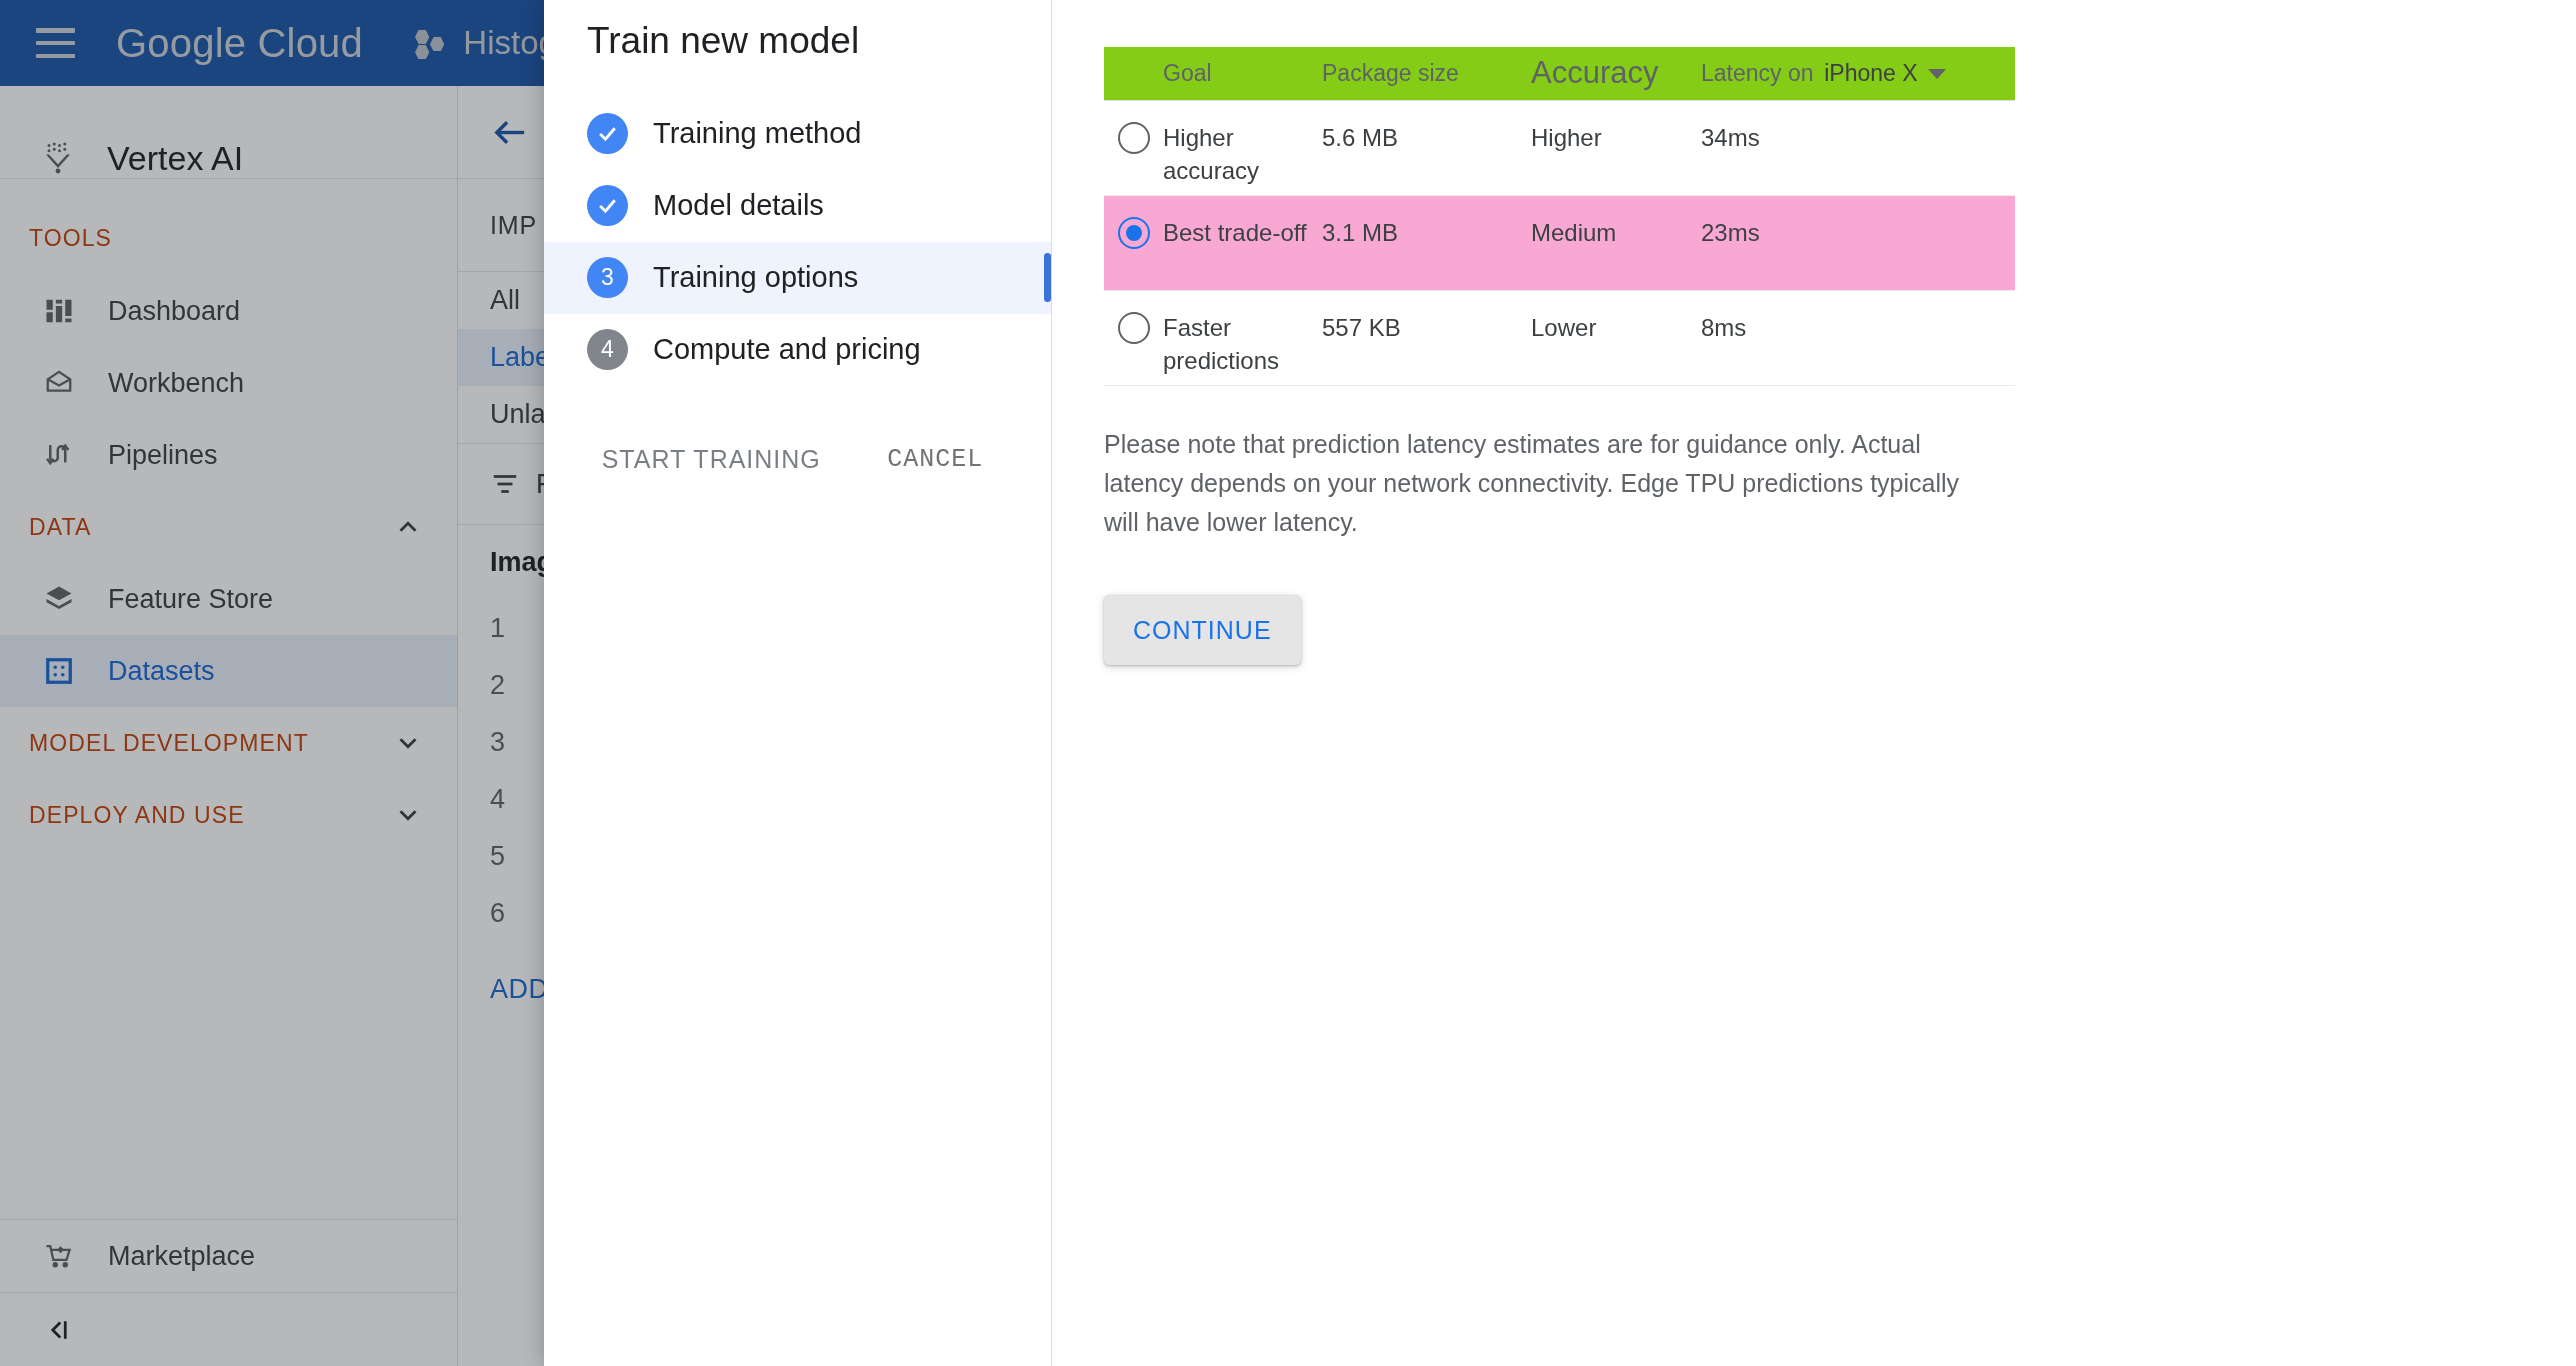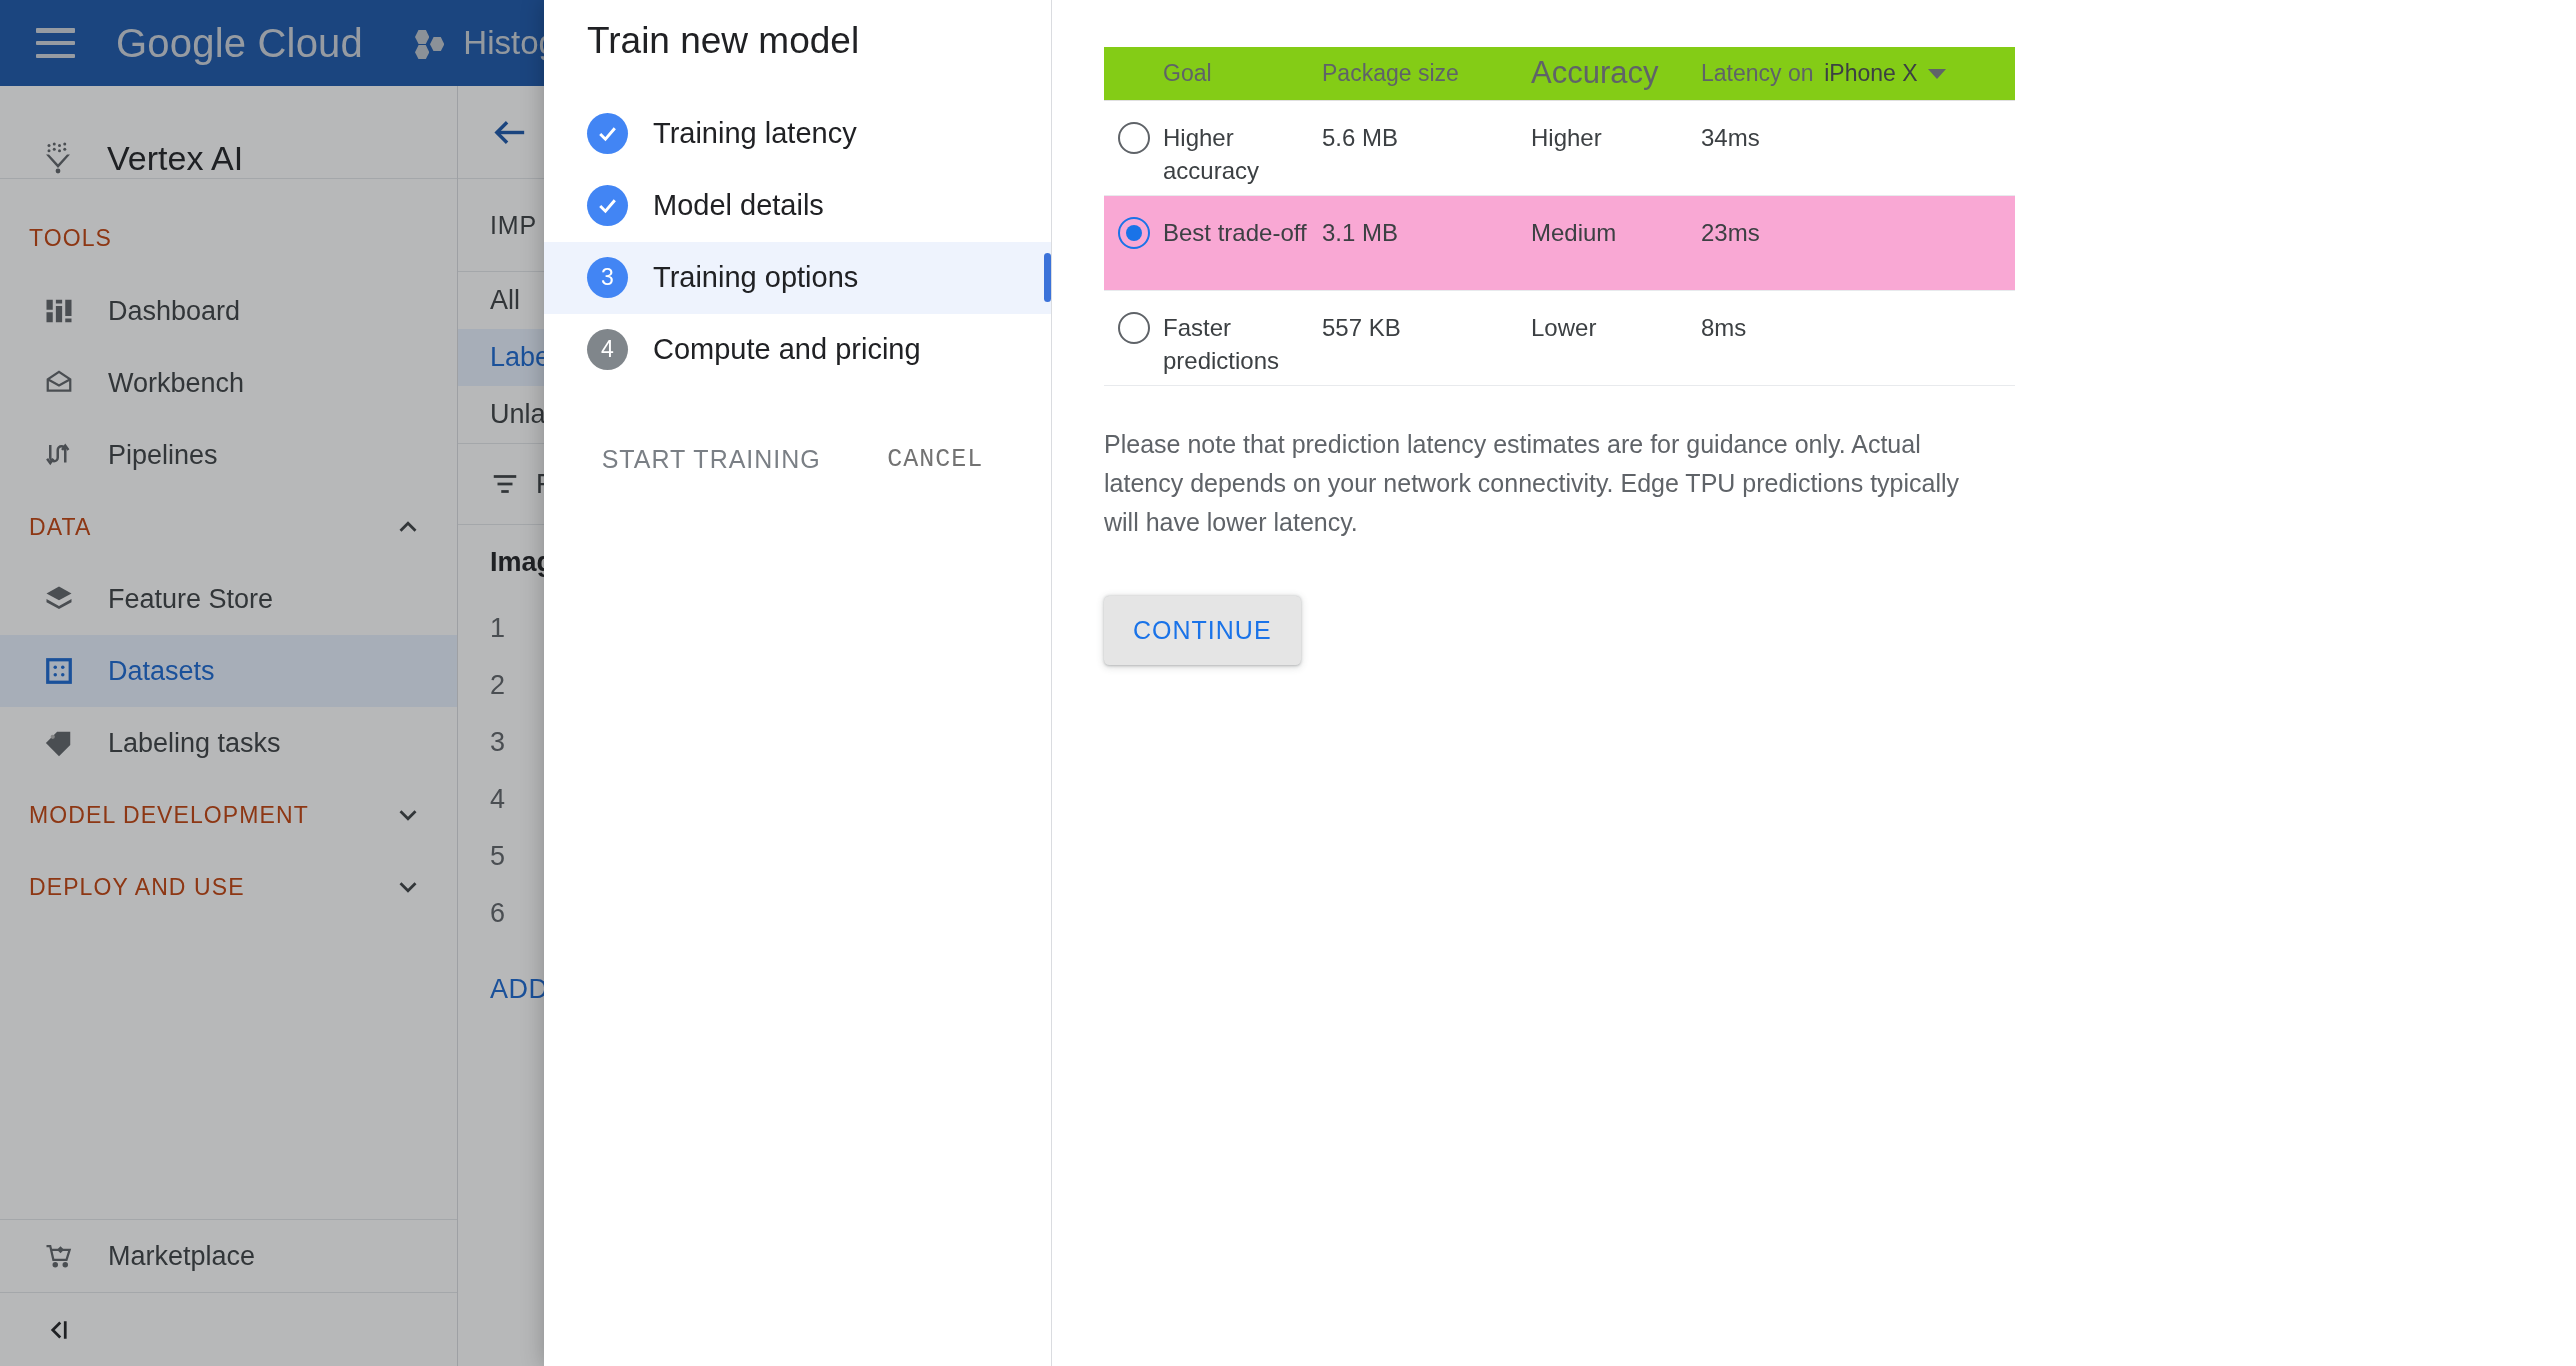--- a/index.html
+++ b/index.html
@@ -275,29 +275,20 @@
               <rect x="3" y="3" width="18" height="18"></rect>
               <circle cx="9" cy="9" r="1.4" fill="#1967d2" stroke="none"></circle>
               <circle cx="15" cy="9" r="1.4" fill="#1967d2" stroke="none"></circle>
               <circle cx="9" cy="15" r="1.4" fill="#1967d2" stroke="none"></circle>
               <circle cx="15" cy="15" r="1.4" fill="#1967d2" stroke="none"></circle>
             </svg>
           </span>
           <span class="nav-label">Datasets</span>
         </div>
 
-        <div class="nav-item">
-          <span class="nav-icon">
-            <svg width="30" height="30" viewBox="0 0 24 24" fill="#5f6368">
-              <path d="M10.5 3 H21 V13.5 L12 22.5 L1.5 12 Z"></path>
-              <circle cx="7" cy="7" r="1.7" fill="#b5b5b5"></circle>
-            </svg>
-          </span>
-          <span class="nav-label">Labeling tasks</span>
-        </div>
 
         <div class="nav-section-row">
           <span class="nav-section-label">MODEL DEVELOPMENT</span>
           <span class="chev">
             <svg width="30" height="30" viewBox="0 0 24 24" fill="none" stroke="#3c4043" stroke-width="2.2">
                 <path d="M6 9 L12 15 L18 9"></path>
               </svg>
           </span>
         </div>
 
@@ -375,21 +366,21 @@
     <div class="dlg-left">
       <div class="dlg-title">Train new model</div>
 
       <div class="steps">
         <div class="step">
           <span class="step-badge done">
             <svg width="25" height="25" viewBox="0 0 24 24" fill="none" stroke="#fff" stroke-width="2.8">
                 <path d="M5 12.5 L10 17.5 L19 7"></path>
               </svg>
           </span>
-          <span class="step-label">Training latency</span>
+          <span class="step-label">Training method</span>
         </div>
         <div class="step">
           <span class="step-badge done">
             <svg width="25" height="25" viewBox="0 0 24 24" fill="none" stroke="#fff" stroke-width="2.8">
                 <path d="M5 12.5 L10 17.5 L19 7"></path>
               </svg>
           </span>
           <span class="step-label">Model details</span>
         </div>
         <div class="step current">

